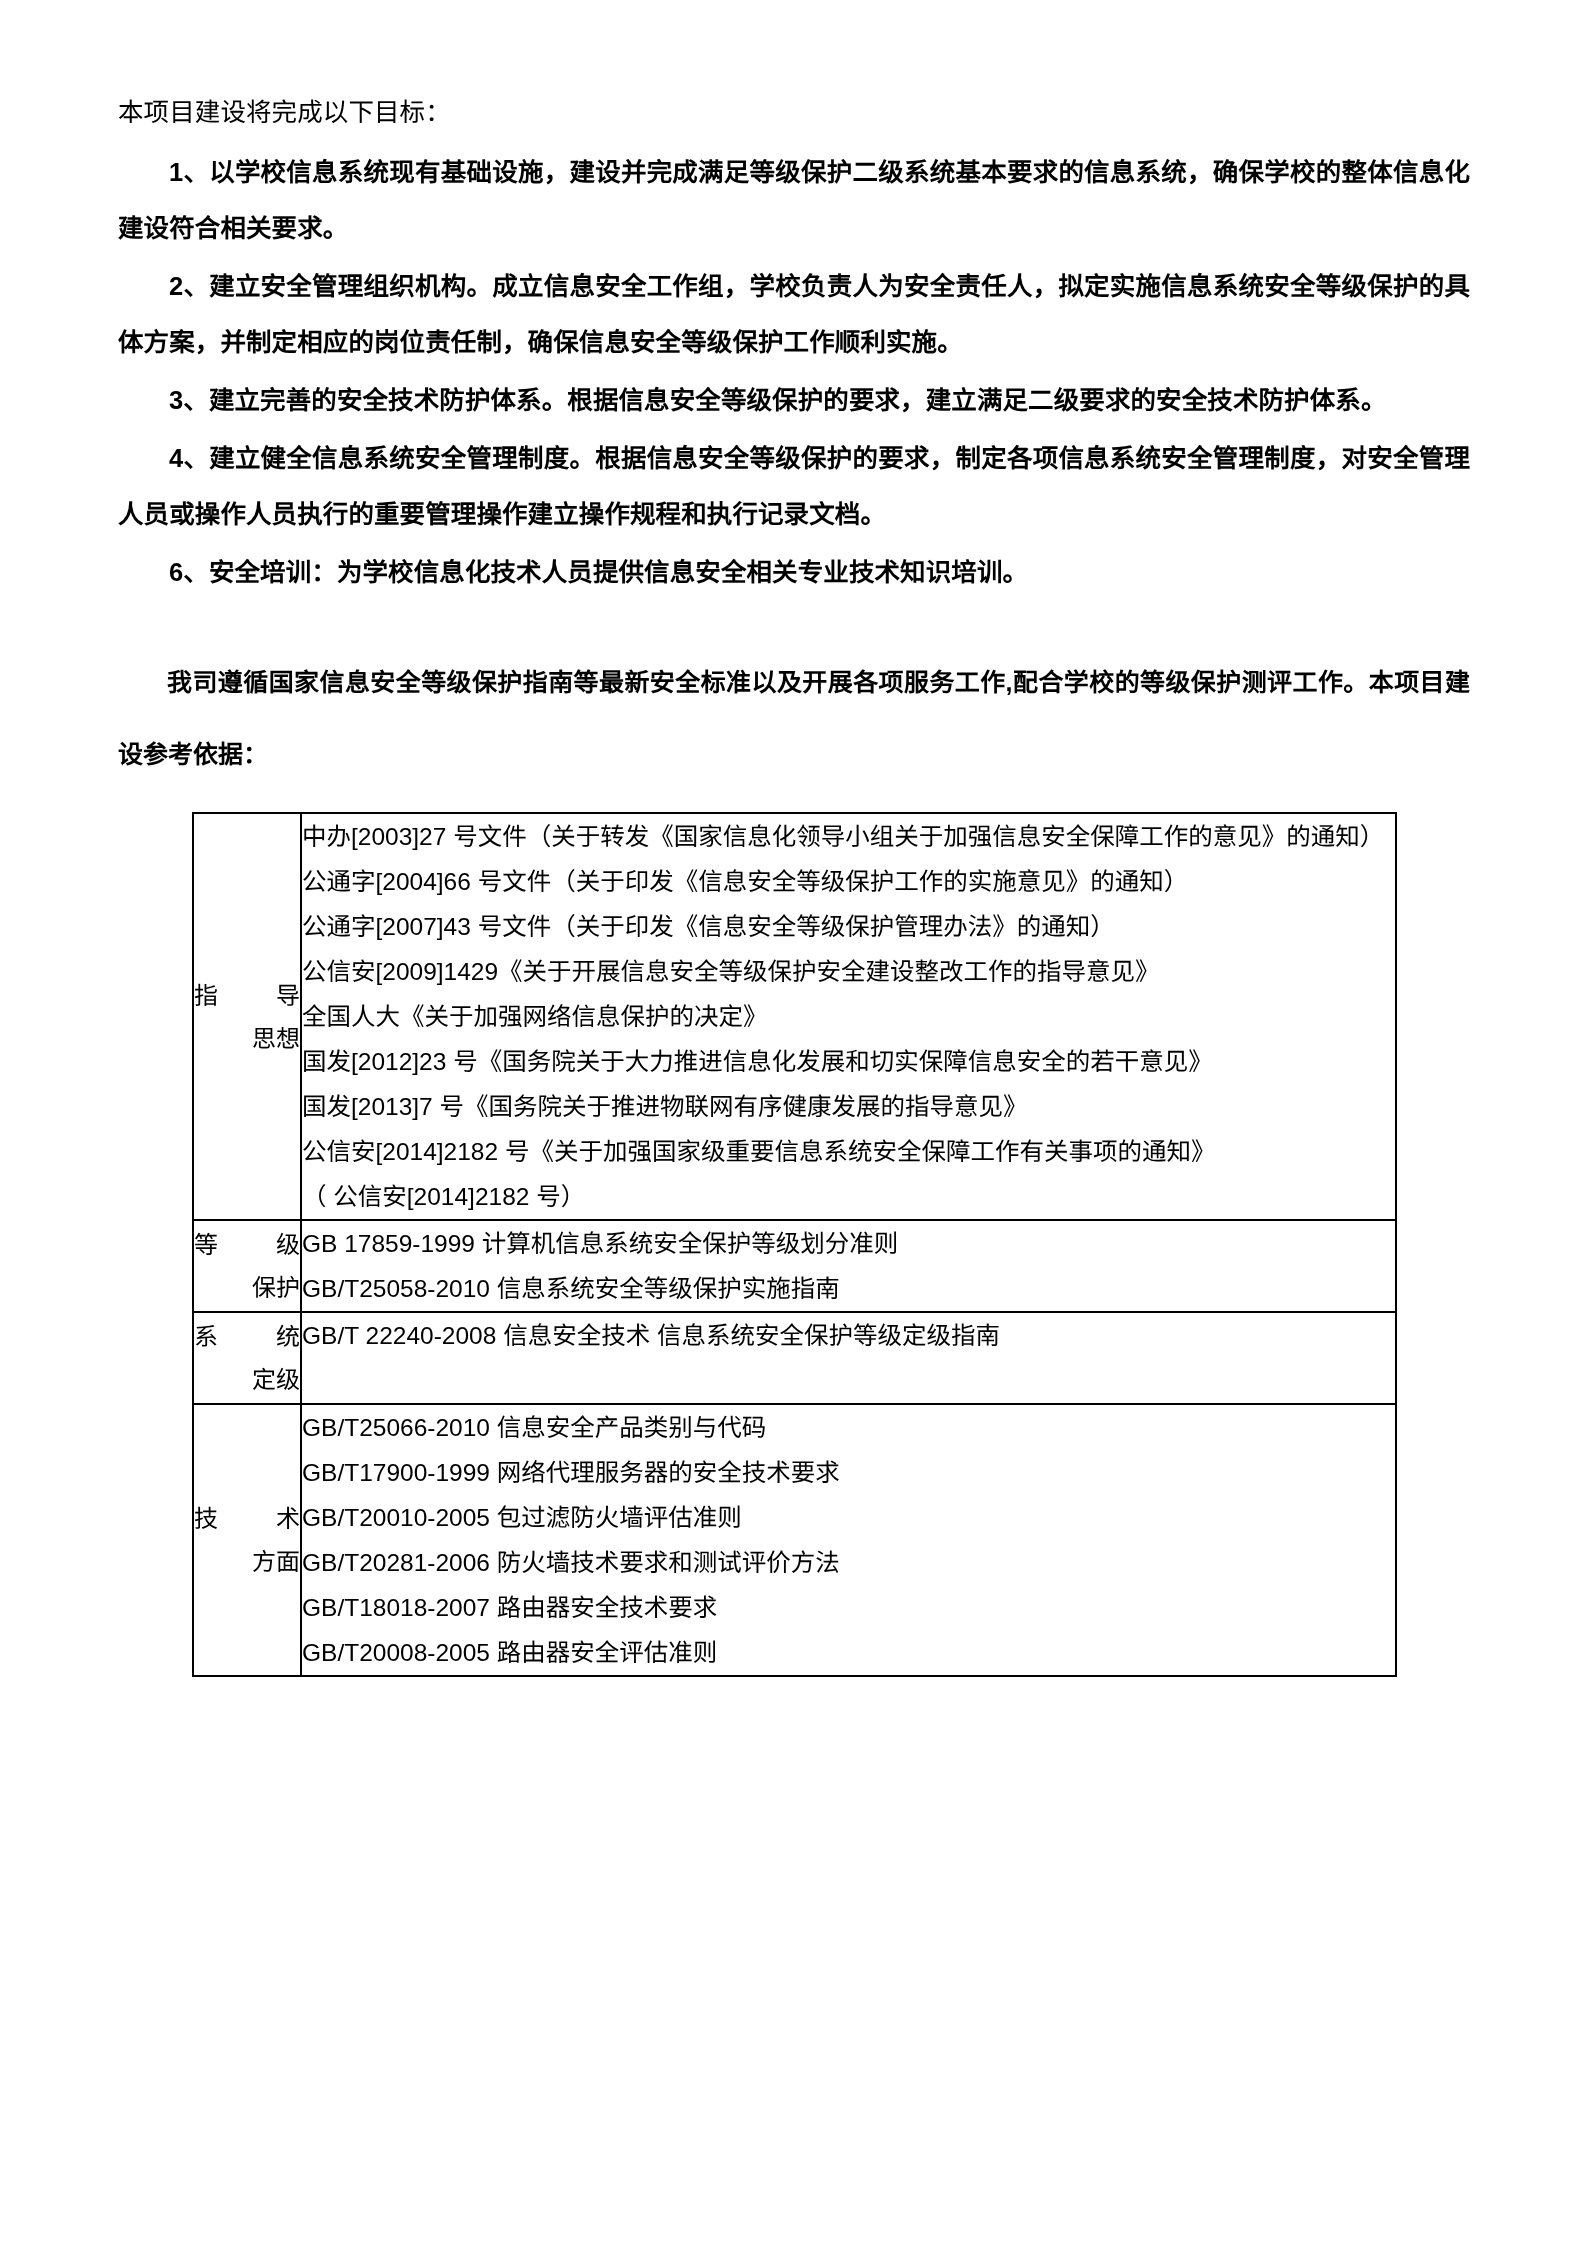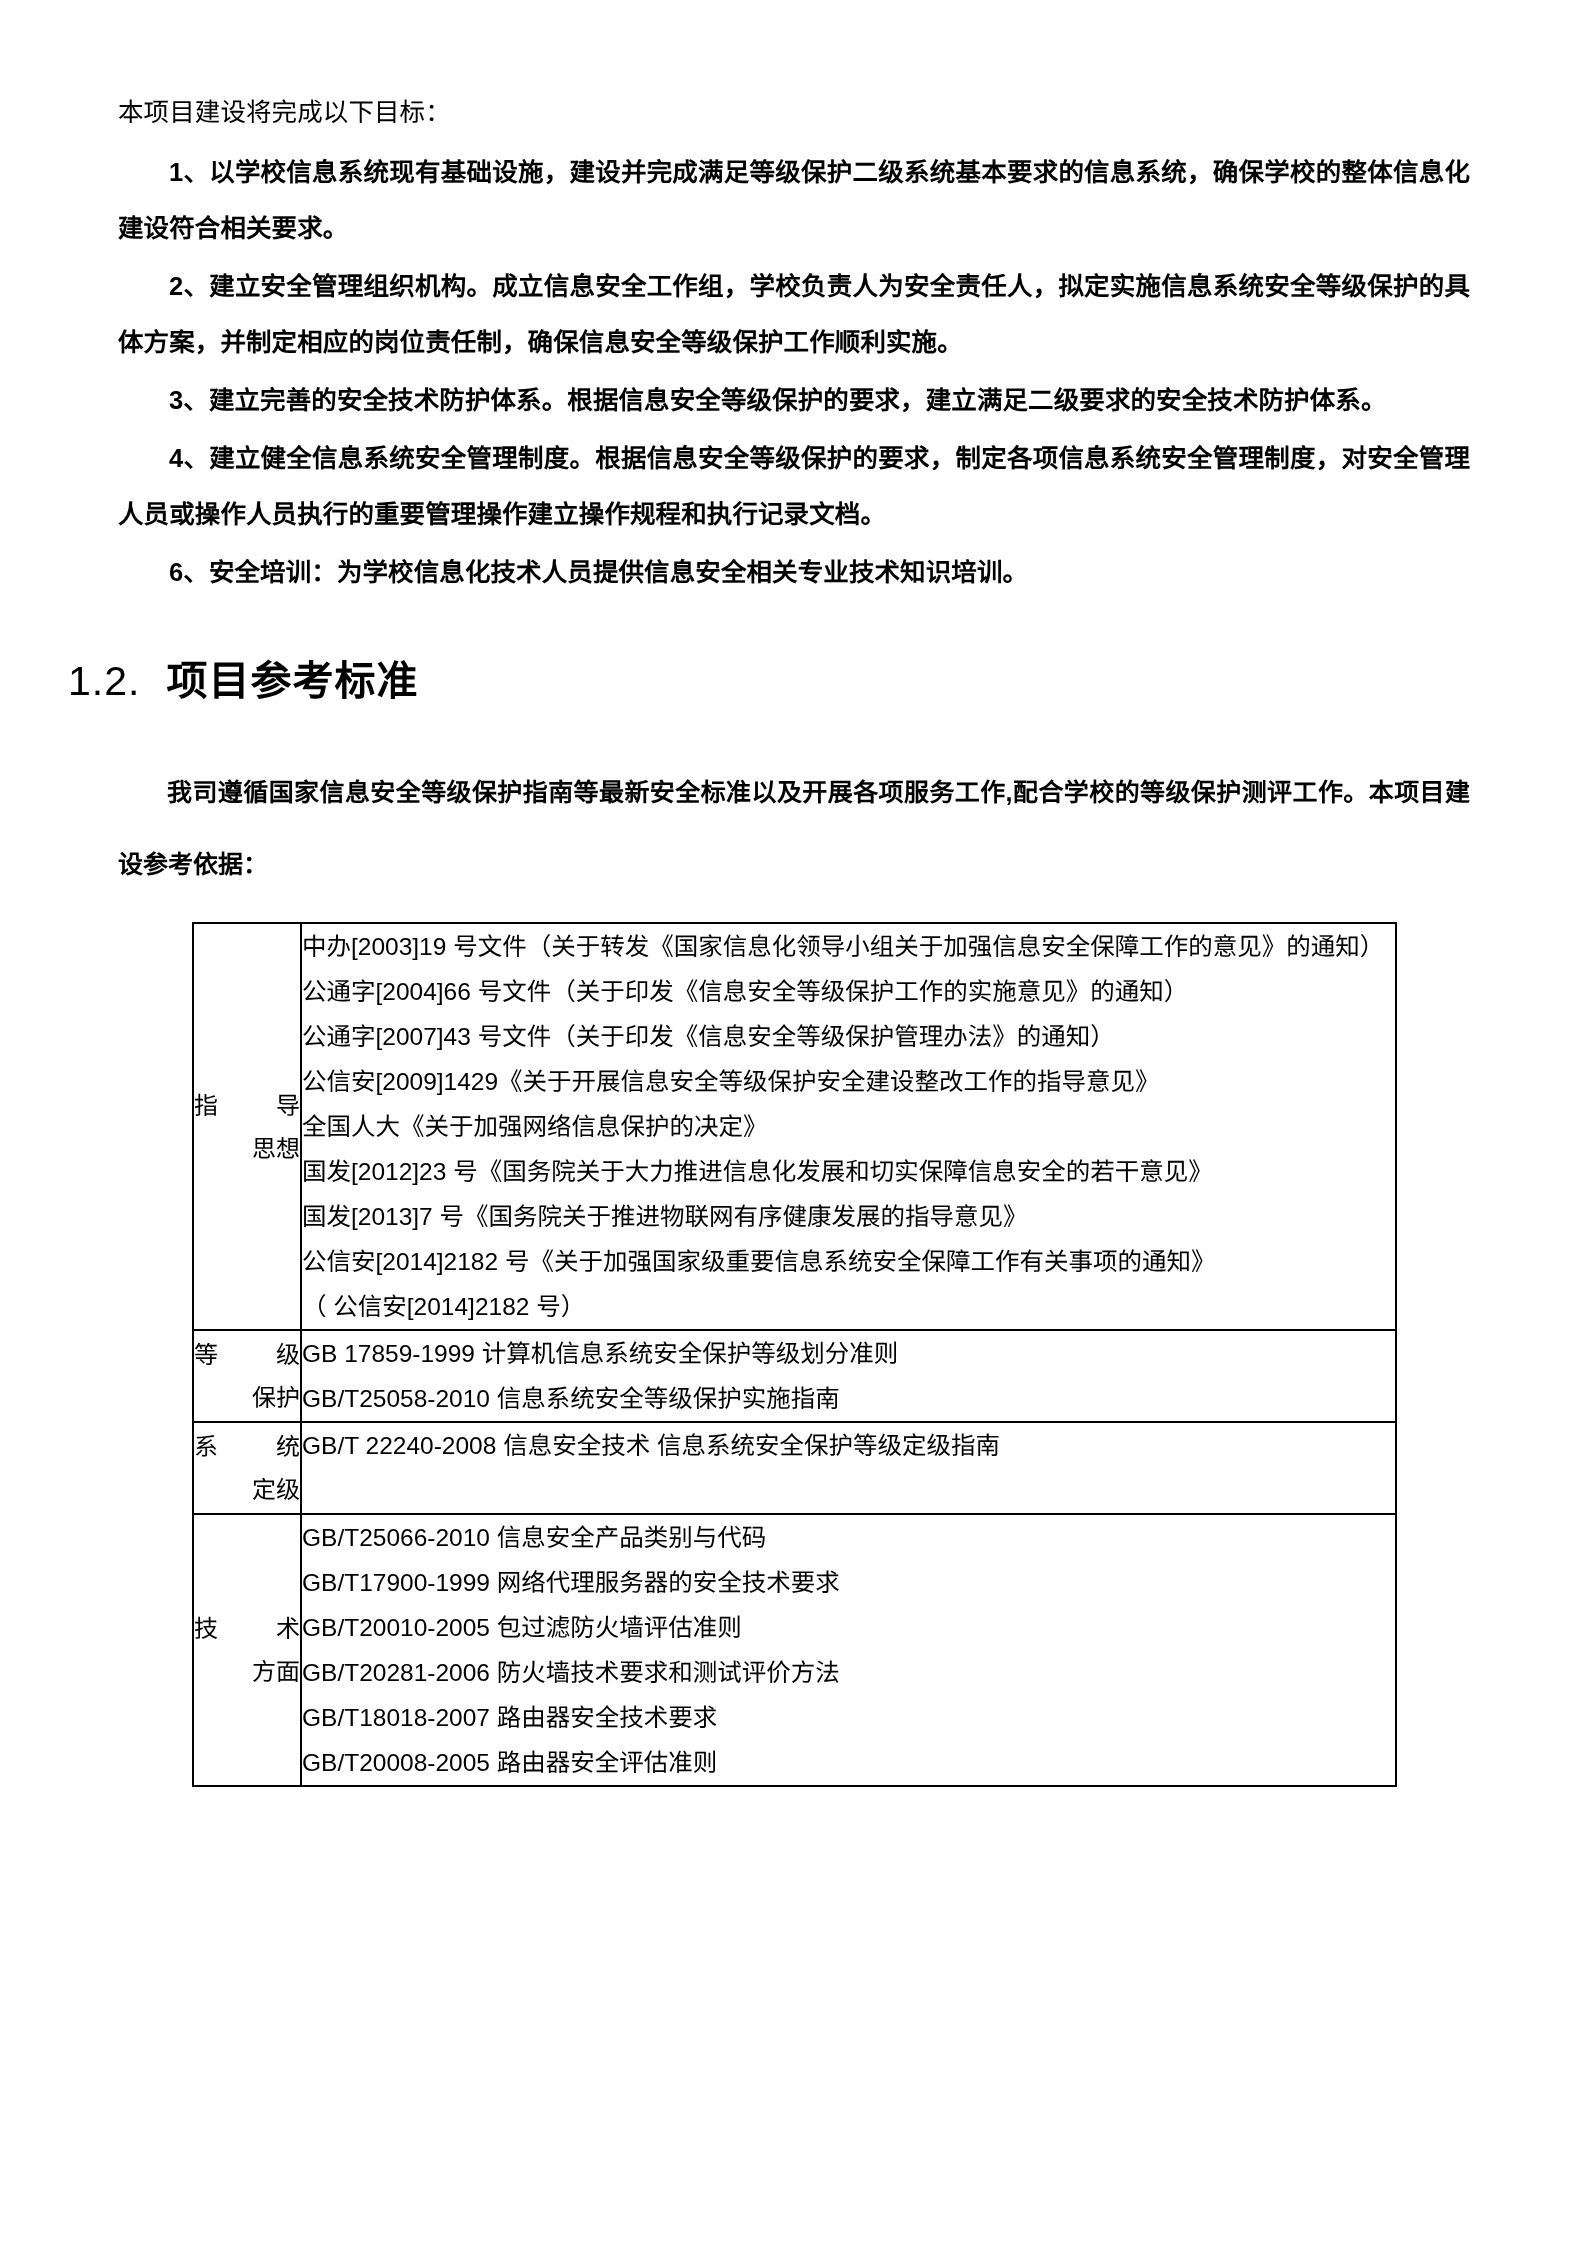--- a/index.html
+++ b/index.html
@@ -130,39 +130,36 @@
   <div class="content">
 
     <p class="para lead">本项目建设将完成以下目标：</p>
 
     <p class="para indent bold">1、以学校信息系统现有基础设施，建设并完成满足等级保护二级系统基本要求的信息系统，确保学校的整体信息化建设符合相关要求。</p>
     <p class="para indent bold">2、建立安全管理组织机构。成立信息安全工作组，学校负责人为安全责任人，拟定实施信息系统安全等级保护的具体方案，并制定相应的岗位责任制，确保信息安全等级保护工作顺利实施。</p>
     <p class="para indent bold">3、建立完善的安全技术防护体系。根据信息安全等级保护的要求，建立满足二级要求的安全技术防护体系。</p>
     <p class="para indent bold">4、建立健全信息系统安全管理制度。根据信息安全等级保护的要求，制定各项信息系统安全管理制度，对安全管理人员或操作人员执行的重要管理操作建立操作规程和执行记录文档。</p>
     <p class="para indent bold">6、安全培训：为学校信息化技术人员提供信息安全相关专业技术知识培训。</p>
 
-    <h2 class="heading">
-      <span class="num">1.2.</span><span class="title">项目参考标准</span>
-    </h2>
 
     <div class="intro-wrap">
       <p class="intro">我司遵循国家信息安全等级保护指南等最新安全标准以及开展各项服务工作,配合学校的等级保护测评工作。本项目建设参考依据：</p>
     </div>
 
     <div class="table-wrap">
       <table class="ref-table">
         <tbody>
 
           <tr>
             <td class="cat">
               <span class="dist">指 导</span>
               <span class="plain">思想</span>
             </td>
             <td class="items">
-              <div class="line">中办[2003]19 号文件（关于转发《国家信息化领导小组关于加强信息安全保障工作的意见》的通知）</div>
+              <div class="line">中办[2003]27 号文件（关于转发《国家信息化领导小组关于加强信息安全保障工作的意见》的通知）</div>
               <div class="line">公通字[2004]66 号文件（关于印发《信息安全等级保护工作的实施意见》的通知）</div>
               <div class="line">公通字[2007]43 号文件（关于印发《信息安全等级保护管理办法》的通知）</div>
               <div class="line">公信安[2009]1429《关于开展信息安全等级保护安全建设整改工作的指导意见》</div>
               <div class="line">全国人大《关于加强网络信息保护的决定》</div>
               <div class="line">国发[2012]23 号《国务院关于大力推进信息化发展和切实保障信息安全的若干意见》</div>
               <div class="line">国发[2013]7 号《国务院关于推进物联网有序健康发展的指导意见》</div>
               <div class="line">公信安[2014]2182 号《关于加强国家级重要信息系统安全保障工作有关事项的通知》</div>
               <div class="line">（ 公信安[2014]2182 号）</div>
             </td>
           </tr>

